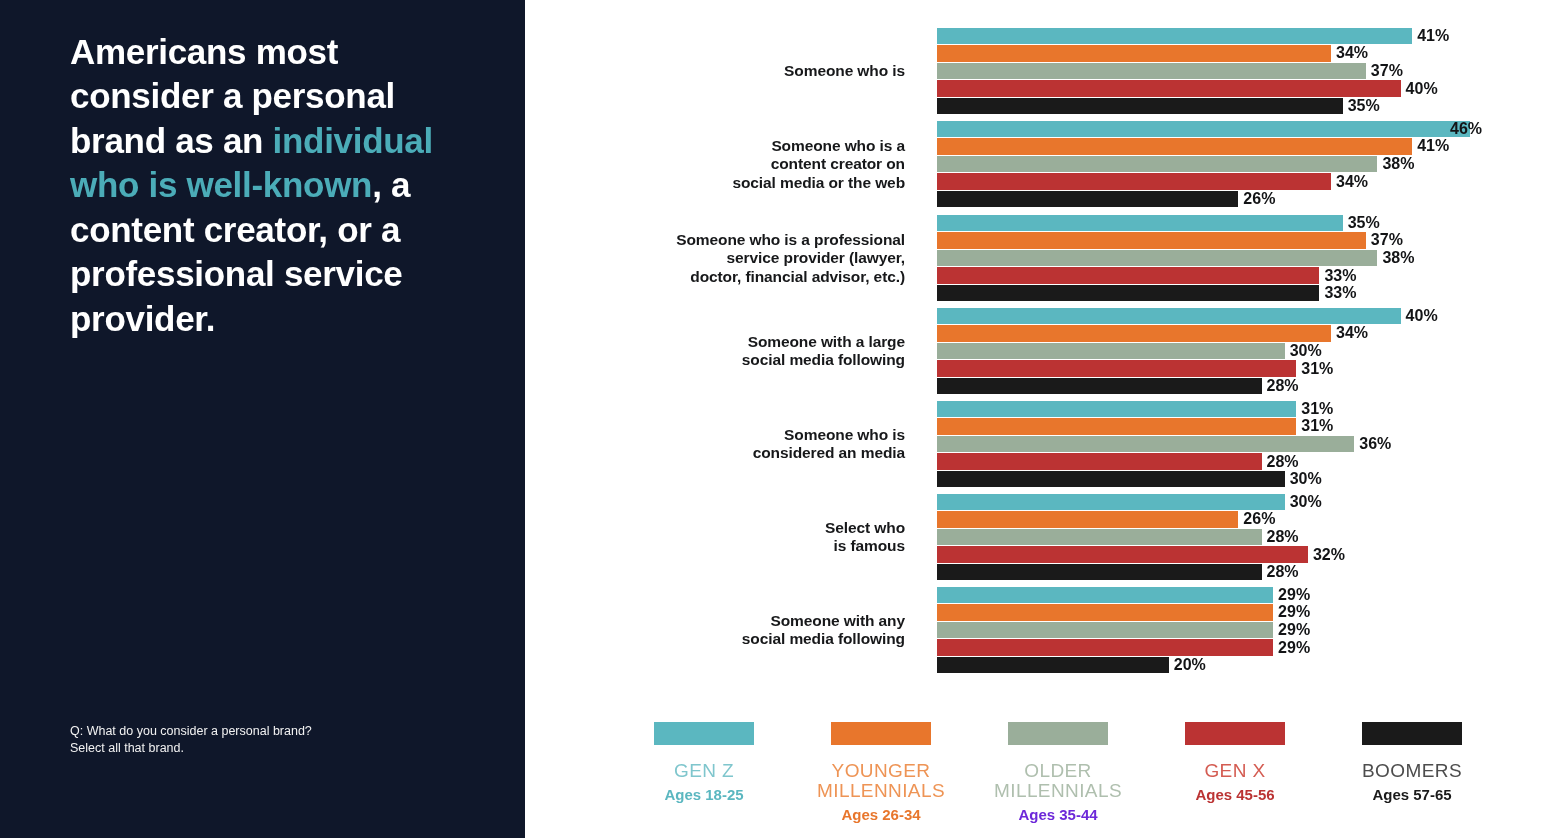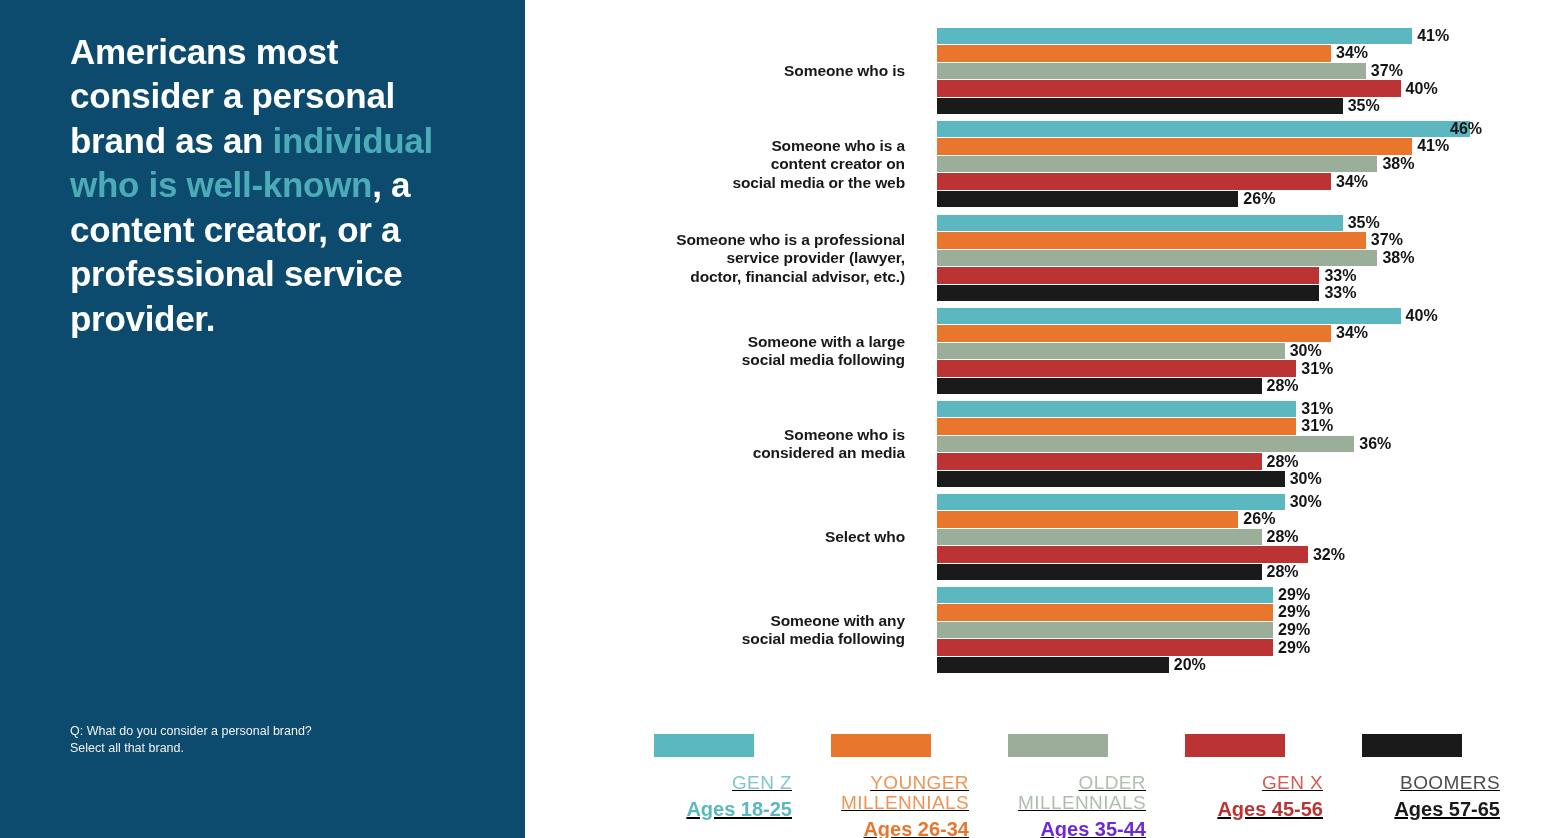--- a/index.html
+++ b/index.html
@@ -17,21 +17,21 @@
     background: #ffffff;
     overflow: hidden;
   }
 
   
   #left-panel {
     position: absolute;
     left: 0; top: 0;
     width: 525px;
     height: 838px;
-    background: #0c4a6e;
+    background: #0f172a;
   }
   #headline {
     position: absolute;
     left: 70px;
     top: 30px;
     width: 410px;
     font-size: 35px;
     font-weight: bold;
     line-height: 1.27;
     color: #ffffff;
@@ -110,40 +110,39 @@
   
   #legend {
     position: absolute;
     left: 525px;
     top: 710px;
     width: 1016px;
     height: 120px;
   }
   .legend-item {
     position: absolute;
-    top: 12px;
+    top: 0;
     width: 176px;
-    text-align: right;
-    text-decoration: underline;
+    text-align: center;
   }
   .legend-swatch {
     width: 100px;
     height: 23px;
     margin: 12px auto 0 auto;
   }
   .legend-name {
     margin-top: 16px;
     font-size: 19px;
     line-height: 1.05;
     font-weight: 400;
     letter-spacing: 0.4px;
   }
   .legend-ages {
     margin-top: 5px;
-    font-size: 20px;
+    font-size: 15px;
     font-weight: bold;
   }
 </style>
 </head>
 <body>
 
 <div id="slide">
 
   <div id="left-panel">
     <div id="headline"><span>Americans most consider a personal brand as an </span><span class="hl">individual who is well-known</span><span>, a content creator, or a professional service provider.</span></div>
@@ -292,20 +291,21 @@
           </div>
           <div class="bar-row">
             <div class="bar" style="width: 347.7px; background: rgb(26, 26, 26);"></div>
             <div class="bar-value" style="left: 347.7px;">30%</div>
           </div>
         </div>
       </div>
       <div class="group" style="top: 493px;">
         <div class="group-label">
           <div>Select who</div>
+          <div>is famous</div>
         </div>
         <div class="bars">
           <div class="bar-row">
             <div class="bar" style="width: 347.7px; background: rgb(91, 183, 192);"></div>
             <div class="bar-value" style="left: 347.7px;">30%</div>
           </div>
           <div class="bar-row">
             <div class="bar" style="width: 301.34px; background: rgb(232, 118, 44);"></div>
             <div class="bar-value" style="left: 301.34px;">26%</div>
           </div>

